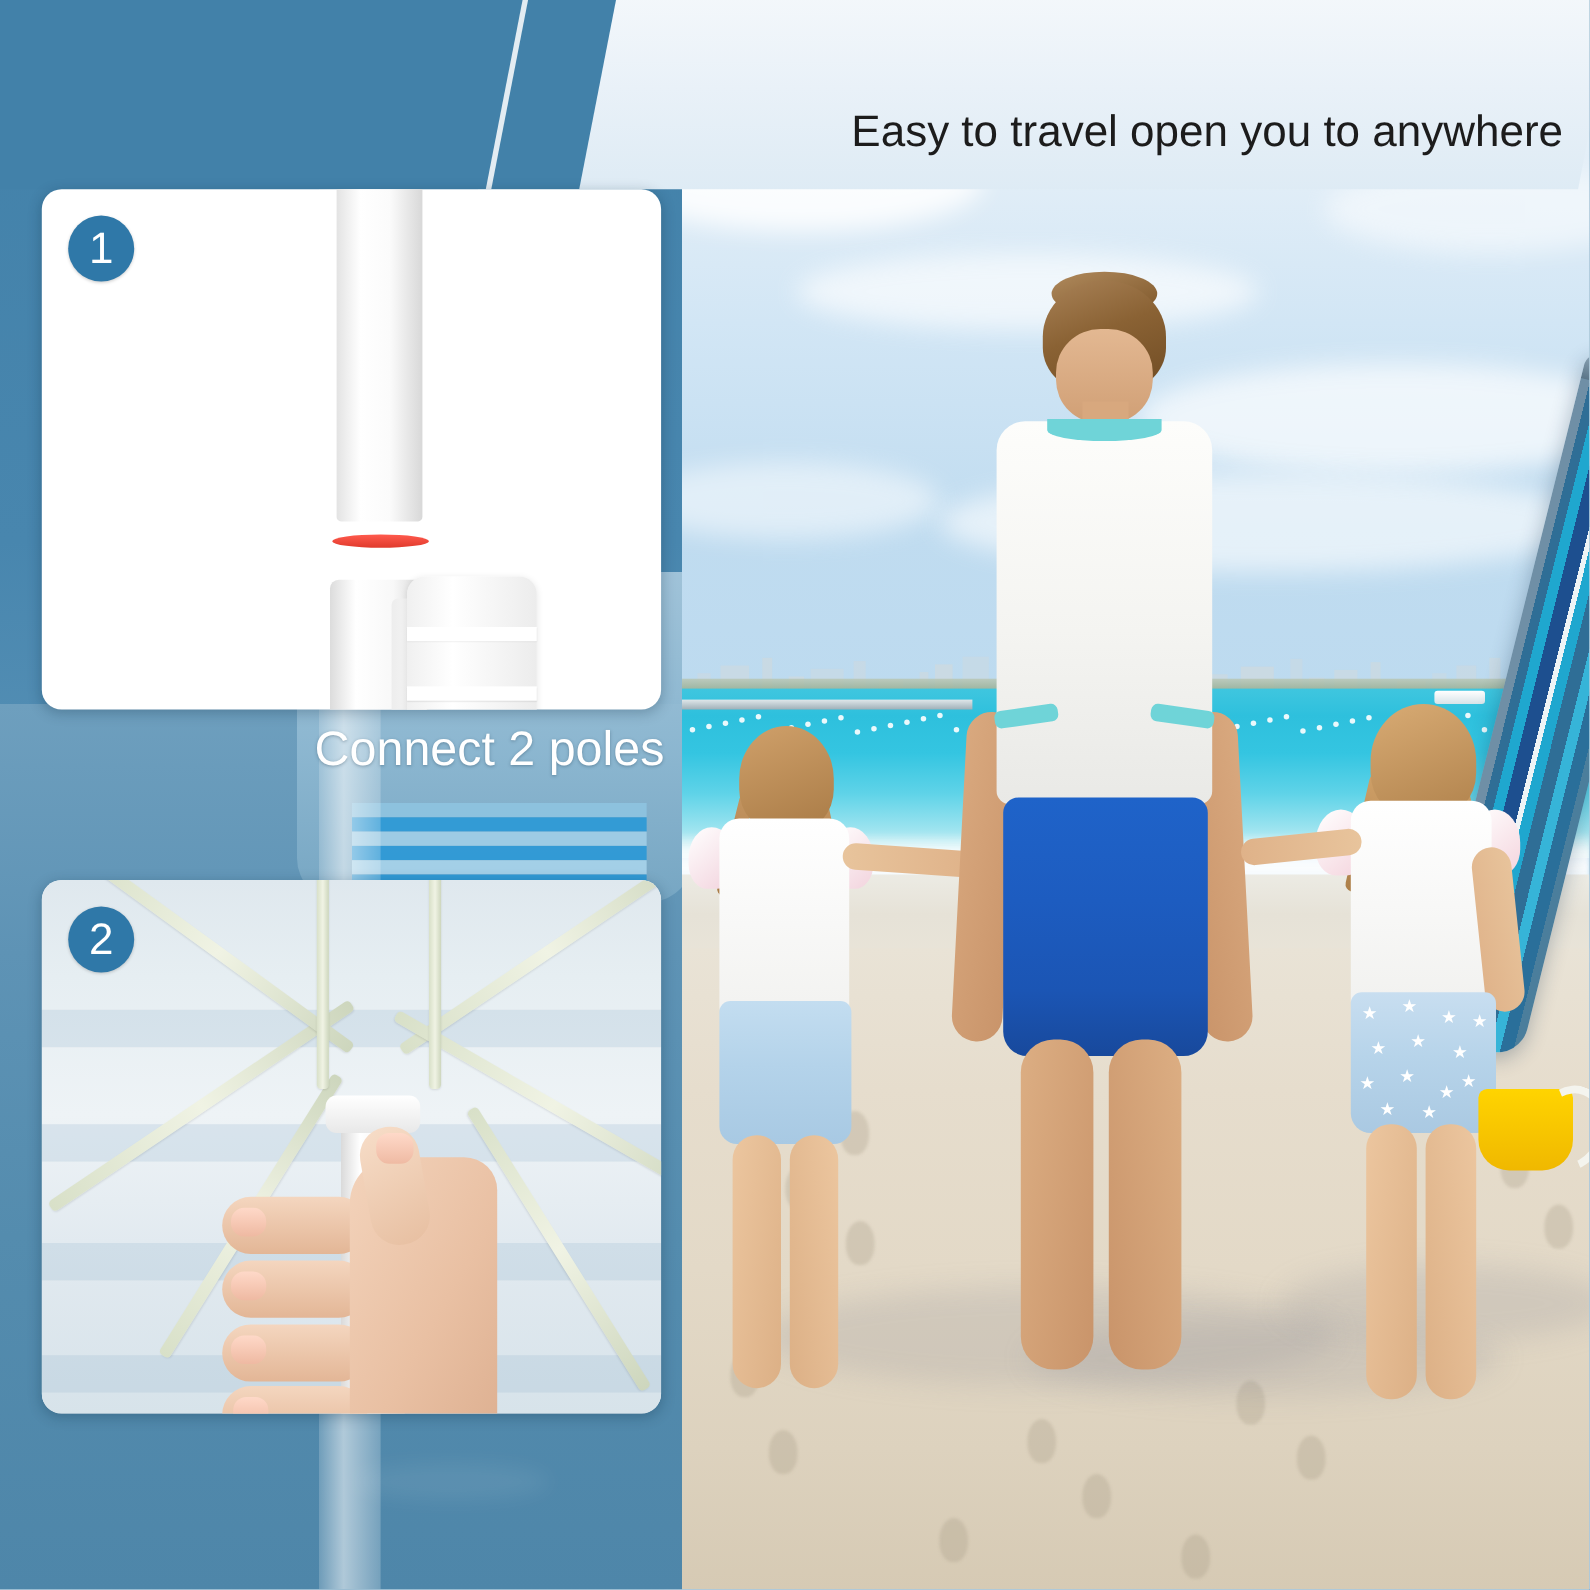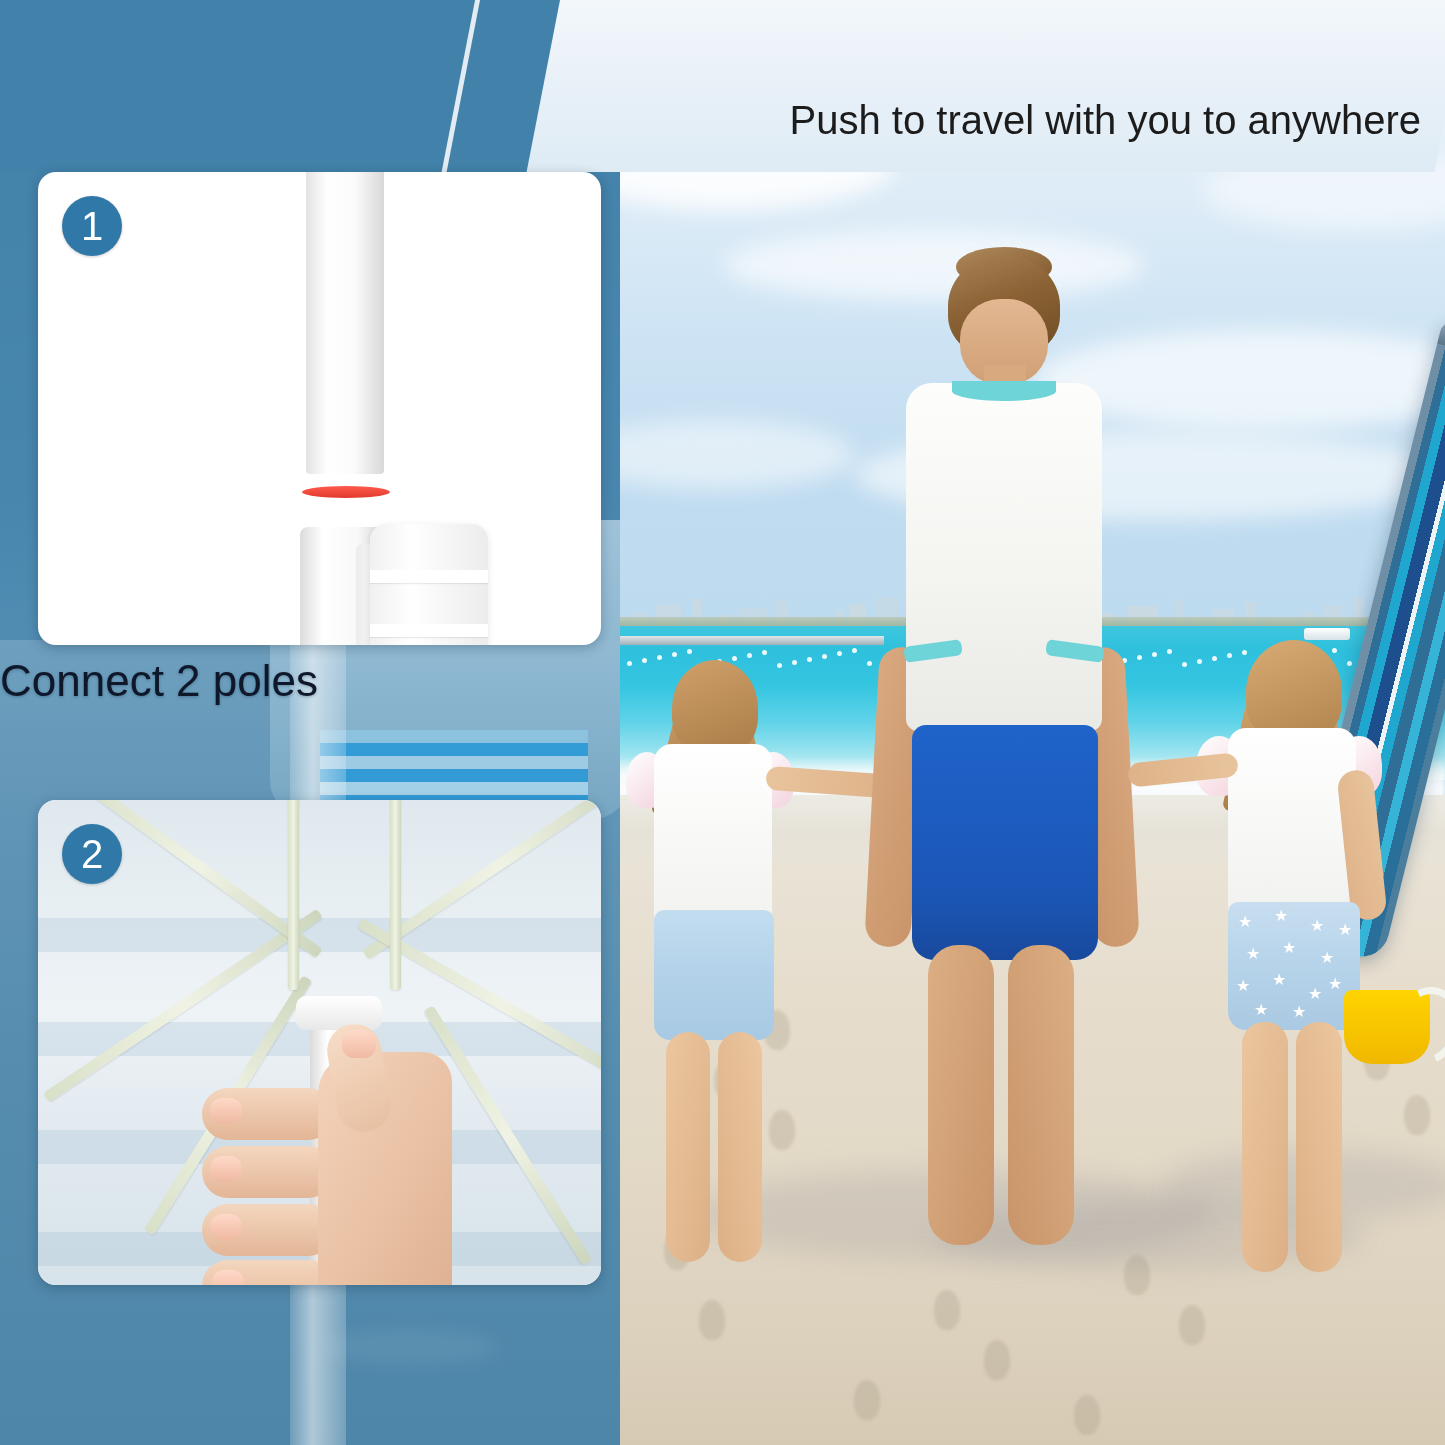--- a/index.html
+++ b/index.html
@@ -236,21 +236,21 @@
   .palm{position:absolute;left:112px;top:20px;width:134px;height:280px;border-radius:42px 30px 30px 48px;
      background:linear-gradient(120deg,#f3d3bb 0%,#e9c0a3 55%,#dcae8f 100%);}
   .thumb{position:absolute;left:126px;top:-8px;width:54px;height:108px;border-radius:26px;
      background:linear-gradient(160deg,#f7ddc8,#e7bfa1);transform:rotate(-10deg);}
   .finger{position:absolute;left:-4px;width:132px;height:52px;border-radius:26px;
      background:linear-gradient(180deg,#f4d6bf,#e3b696);}
   .nail{position:absolute;width:32px;height:26px;border-radius:12px;
      background:linear-gradient(180deg,#ffd9c9,#efb9a2);opacity:.95;}
 
   
-  .caption{position:absolute;color:#0f172a;text-align:left;
+  .caption{position:absolute;color:#ffffff;text-align:right;
      font-family:"Liberation Sans",sans-serif;white-space:pre-line;
      text-shadow:0 1px 3px rgba(20,50,70,.35);}
   .cap1{left:0;top:656px;width:604px;font-size:44px;line-height:1.12;}
   .cap2{left:0;top:1300px;width:604px;font-size:44px;line-height:1.10;}
 </style>
 </head>
 <body>
 
 <div id="stage">
 
@@ -476,21 +476,21 @@
     <div class="spot" style="left:60px;top:1180px;width:140px;height:38px;"></div>
     <div class="spot" style="left:320px;top:1330px;width:180px;height:34px;"></div>
     <div class="spot" style="left:140px;top:900px;width:120px;height:30px;"></div>
   </div>
 
   <div class="headerwrap">
     <div class="lightpanel"></div>
     <div class="bluewedge"></div>
     <div class="hairline"></div>
   </div>
-  <div class="subtitle">Push to travel with you to anywhere</div>
+  <div class="subtitle">Easy to travel open you to anywhere</div>
 
   <div class="card card1">
     <div class="poleTop"></div>
     <div class="redring"></div>
     <div class="poleBot"></div>
 
     <div class="knobStem"></div>
     <div class="knob"></div>
     <div class="knobNotch" style="top:398px;"></div>
     <div class="knobNotch" style="top:452px;"></div>

